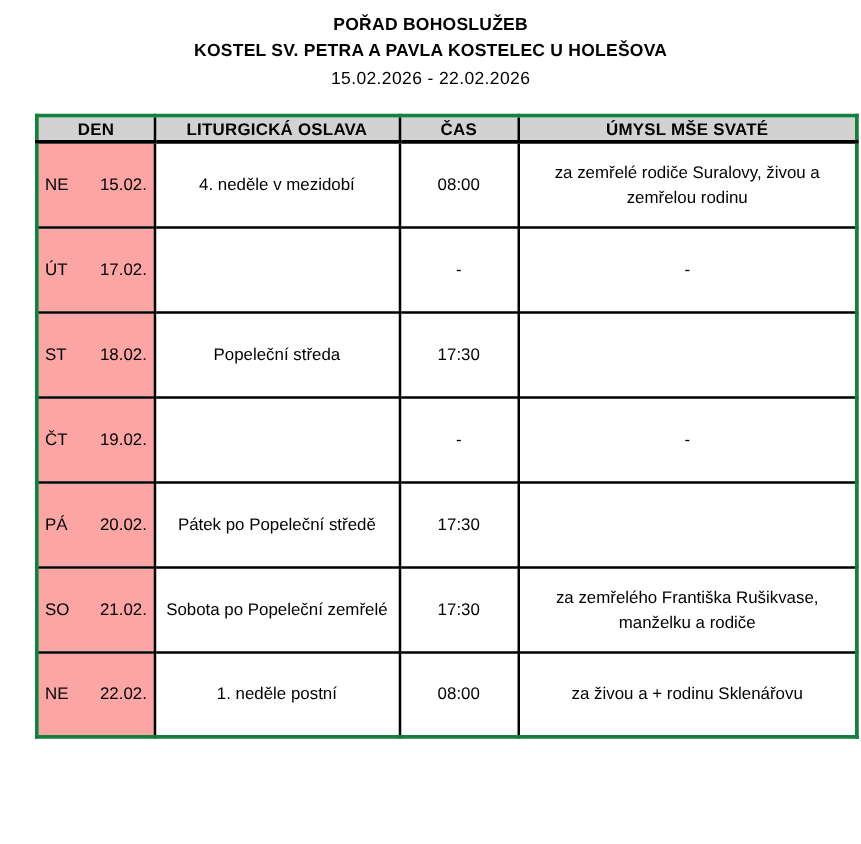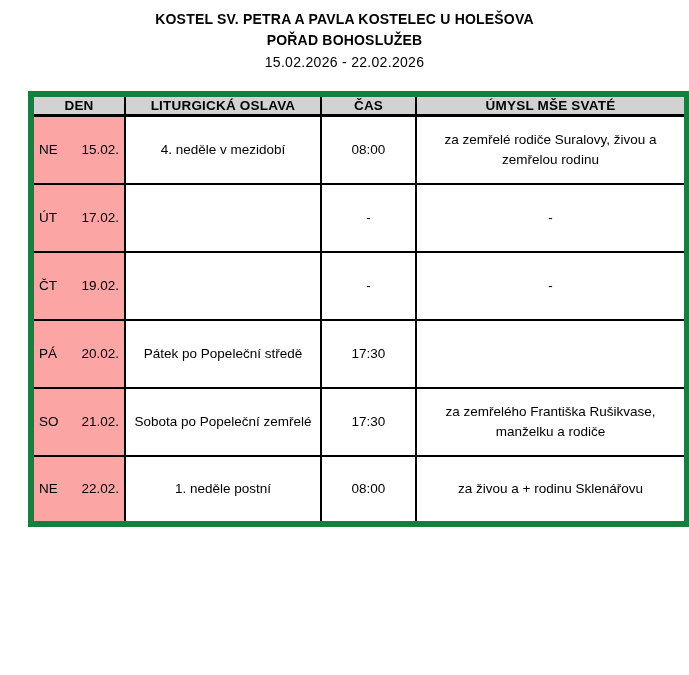--- a/index.html
+++ b/index.html
@@ -32,21 +32,21 @@
     font-weight: normal;
     line-height: 19px;
     margin-top: 2px;
     letter-spacing: 0.3px;
   }
   table.schedule {
     border-collapse: collapse;
     table-layout: fixed;
     width: 656px;
     margin: 19px 0 0 28px;
-    border: 6px solid #15803d;
+    border: 3px solid #15803d;
   }
   .schedule th,
   .schedule td {
     border: 2px solid #000000;
     overflow: hidden;
   }
   .schedule thead th {
     background: #d2d2d2;
     height: 21px;
     font-size: 13.5px;
@@ -78,22 +78,22 @@
   td.celebration-cell { padding: 0 5px; }
   td.time-cell { padding: 0 3px; margin-left: 48px; }
   td.intention-cell { padding: 0 4px; }
 </style>
 </head>
 <body>
 
 <div class="page">
 
   <header class="titles">
+    <div class="title-line">POŘAD BOHOSLUŽEB</div>
     <div class="title-line">KOSTEL SV. PETRA A PAVLA KOSTELEC U HOLEŠOVA</div>
-    <div class="title-line">POŘAD BOHOSLUŽEB</div>
     <div class="date-range">15.02.2026 - 22.02.2026</div>
   </header>
 
   <table class="schedule">
     <colgroup>
       <col style="width:94px">
       <col style="width:196px">
       <col style="width:95px">
       <col style="width:271px">
     </colgroup>
@@ -124,20 +124,31 @@
       <span class="day-inner">
         <span class="day-abbr">ÚT</span>
         <span class="day-date">17.02.</span>
       </span>
     </td>
     <td class="celebration-cell"></td>
     <td class="time-cell">-</td>
     <td class="intention-cell">-</td>
   </tr>
 
+  <tr>
+    <td class="day-cell">
+      <span class="day-inner">
+        <span class="day-abbr">ST</span>
+        <span class="day-date">18.02.</span>
+      </span>
+    </td>
+    <td class="celebration-cell">Popeleční středa</td>
+    <td class="time-cell">17:30</td>
+    <td class="intention-cell"></td>
+  </tr>
 
   <tr>
     <td class="day-cell">
       <span class="day-inner">
         <span class="day-abbr">ČT</span>
         <span class="day-date">19.02.</span>
       </span>
     </td>
     <td class="celebration-cell"></td>
     <td class="time-cell">-</td>

